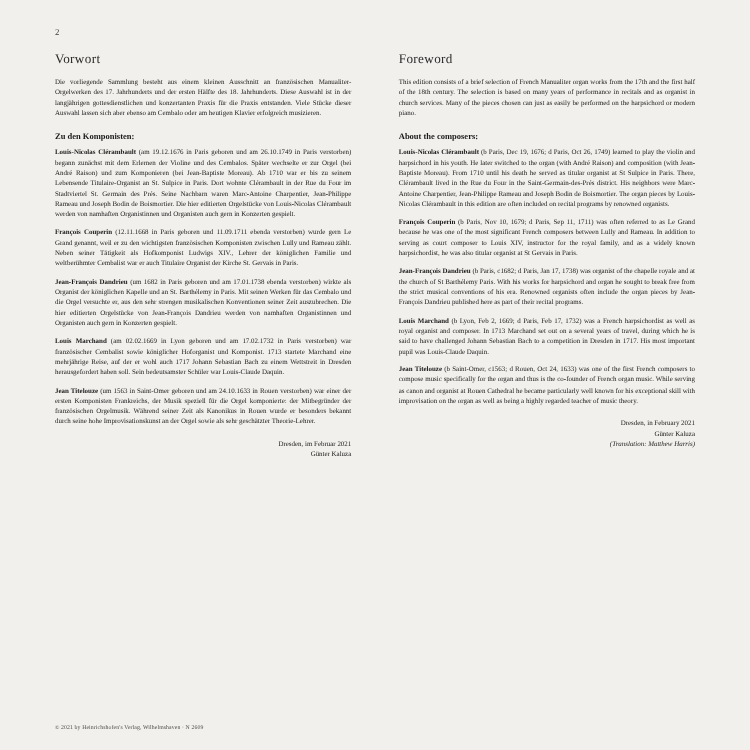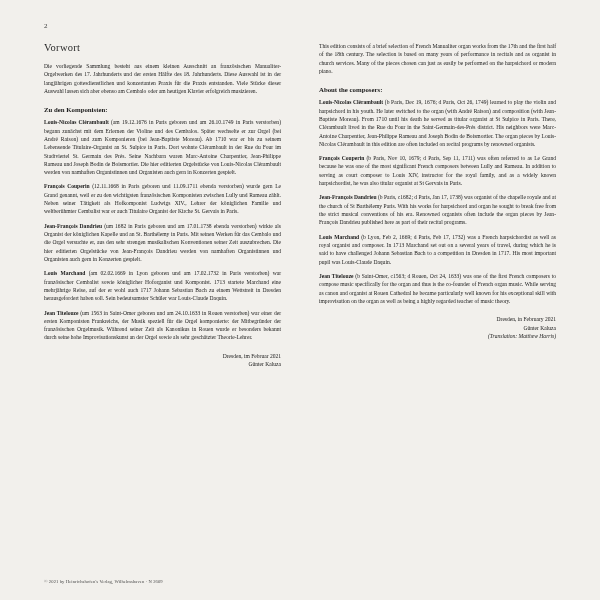--- a/index.html
+++ b/index.html
@@ -101,20 +101,21 @@
 
       <p class="para"><span class="lead">Jean Titelouze</span><span> (um 1563 in Saint-Omer geboren und am 24.10.1633 in Rouen verstorben) war einer der ersten Komponisten Frankreichs, der Musik speziell für die Orgel komponierte: der Mitbegründer der französischen Orgelmusik. Während seiner Zeit als Kanonikus in Rouen wurde er besonders bekannt durch seine hohe Improvisationskunst an der Orgel sowie als sehr geschätzter Theorie-Lehrer.</span></p>
 
       <div class="signature">
         <div>Dresden, im Februar 2021</div>
         <div>Günter Kaluza</div>
       </div>
     </div>
 
     <div class="col">
+      <h1 class="heading">Foreword</h1>
       <p class="para">This edition consists of a brief selection of French Manualiter organ works from the 17th and the first half of the 18th century. The selection is based on many years of performance in recitals and as organist in church services. Many of the pieces chosen can just as easily be performed on the harpsichord or modern piano.</p>
       <h2 class="subheading">About the composers:</h2>
 
       <p class="para"><span class="lead">Louis-Nicolas Clérambault</span><span> (b Paris, Dec 19, 1676; d Paris, Oct 26, 1749) learned to play the violin and harpsichord in his youth. He later switched to the organ (with André Raison) and composition (with Jean-Baptiste Moreau). From 1710 until his death he served as titular organist at St Sulpice in Paris. There, Clérambault lived in the Rue du Four in the Saint-Germain-des-Prés district. His neighbors were Marc-Antoine Charpentier, Jean-Philippe Rameau and Joseph Bodin de Boismortier. The organ pieces by Louis-Nicolas Clérambault in this edition are often included on recital programs by renowned organists.</span></p>
 
       <p class="para"><span class="lead">François Couperin</span><span> (b Paris, Nov 10, 1679; d Paris, Sep 11, 1711) was often referred to as Le Grand because he was one of the most significant French composers between Lully and Rameau. In addition to serving as court composer to Louis XIV, instructor for the royal family, and as a widely known harpsichordist, he was also titular organist at St Gervais in Paris.</span></p>
 
       <p class="para"><span class="lead">Jean-François Dandrieu</span><span> (b Paris, c1682; d Paris, Jan 17, 1738) was organist of the chapelle royale and at the church of St Barthélemy Paris. With his works for harpsichord and organ he sought to break free from the strict musical conventions of his era. Renowned organists often include the organ pieces by Jean-François Dandrieu published here as part of their recital programs.</span></p>
 
       <p class="para"><span class="lead">Louis Marchand</span><span> (b Lyon, Feb 2, 1669; d Paris, Feb 17, 1732) was a French harpsichordist as well as royal organist and composer. In 1713 Marchand set out on a several years of travel, during which he is said to have challenged Johann Sebastian Bach to a competition in Dresden in 1717. His most important pupil was Louis-Claude Daquin.</span></p>

